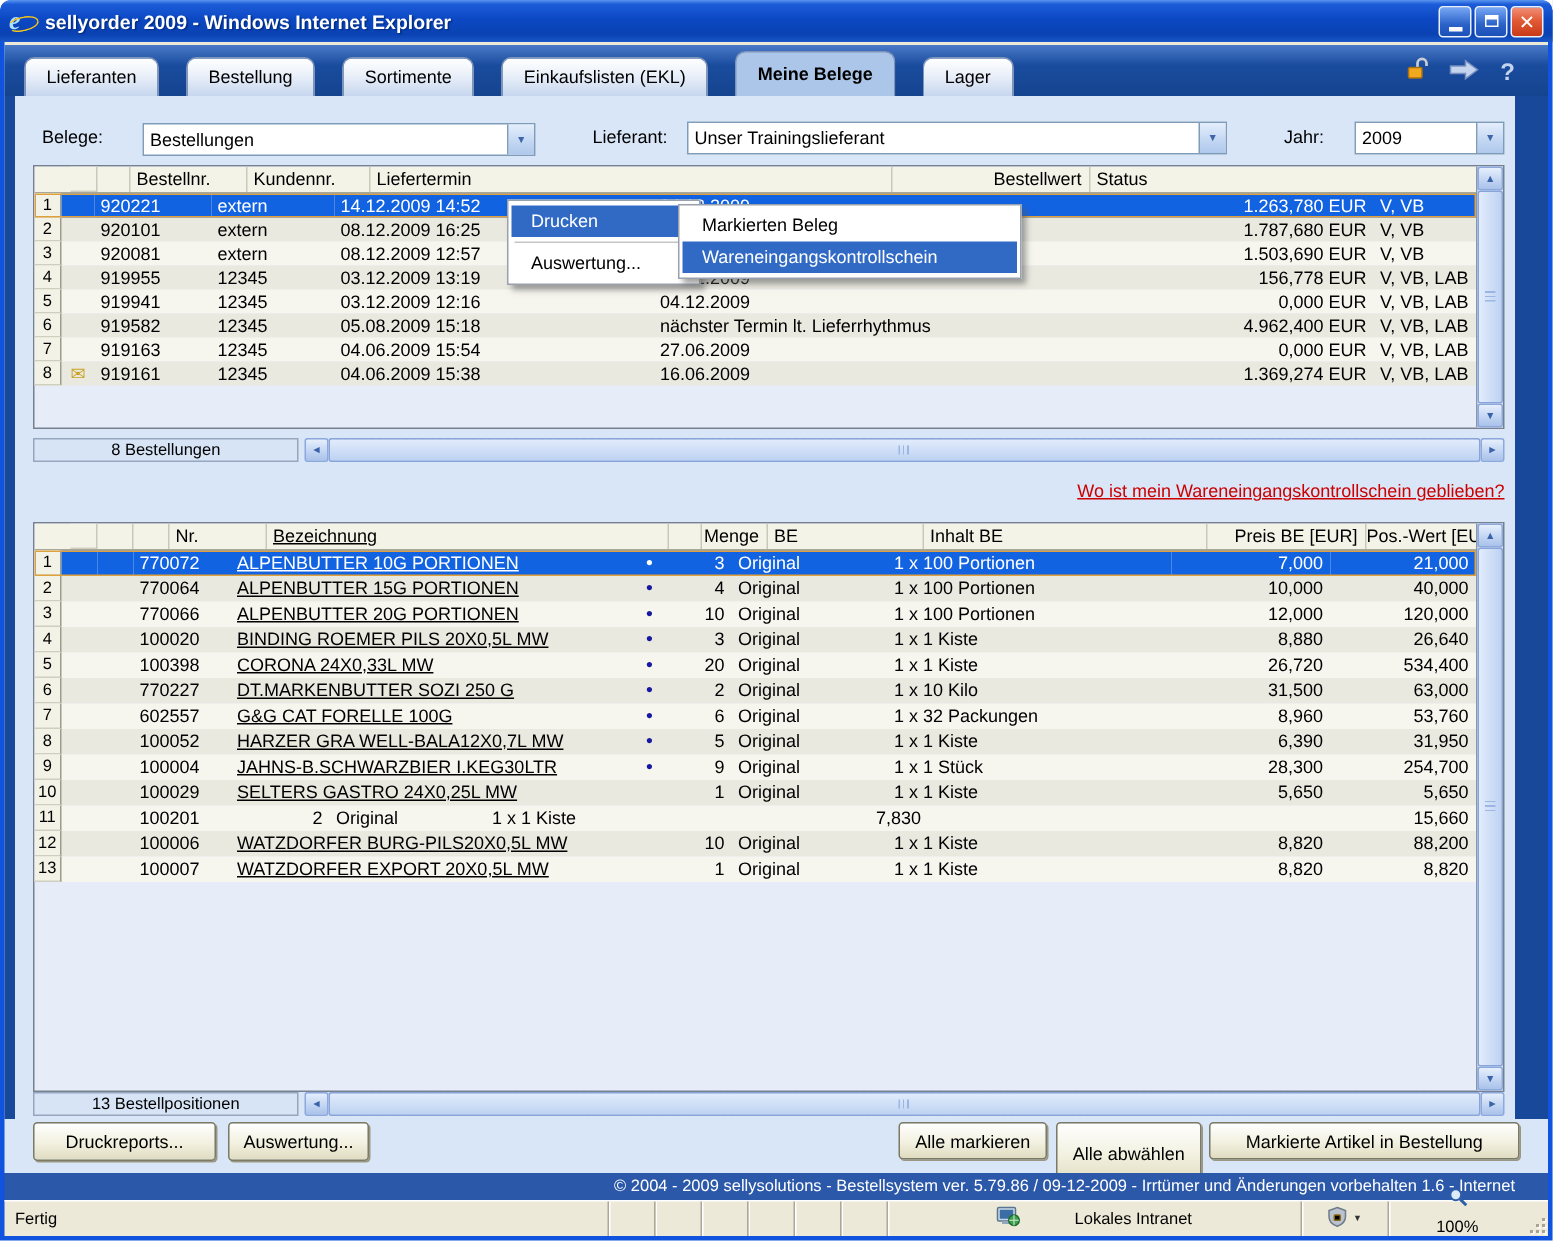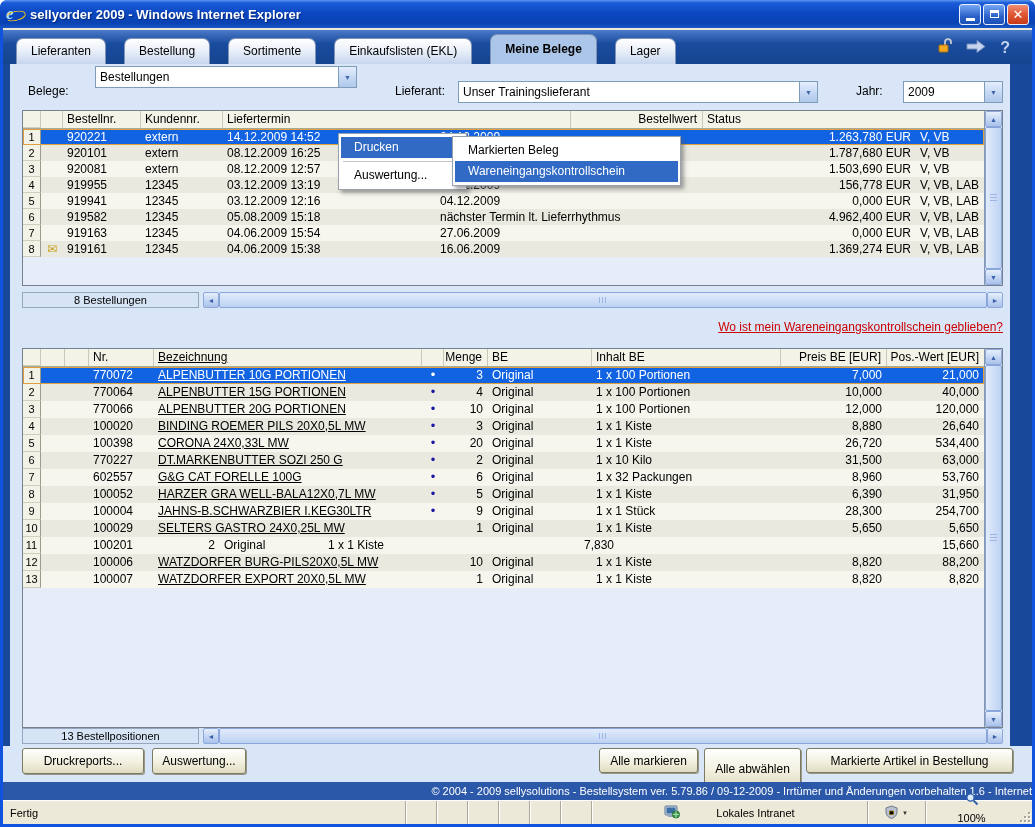--- a/index.html
+++ b/index.html
@@ -39,21 +39,21 @@
   .help-q{color:#C2D4EE;font-size:16px;font-weight:bold;}
   
   .flabel{font-size:12px;color:#000;}
   .combo{height:22px;background:#fff;border:1px solid #7F9DB9;display:flex;box-sizing:border-box;}
   .combo .val{flex:1;font-size:12px;line-height:20px;padding-left:4px;overflow:hidden;white-space:nowrap;}
   .combo .dd{width:17px;border-left:1px solid #7F9DB9;background:linear-gradient(180deg,#E4EEFC,#C2D6F2 60%,#AFC8EC);
     display:flex;align-items:center;justify-content:center;color:#3E66A8;font-size:7px;}
   
   .dtable{background:#E6EDF8;border:1px solid #77808E;box-sizing:border-box;display:flex;}
   .t-main{flex:1;display:flex;flex-direction:column;overflow:hidden;}
-  .thead{display:flex;height:17px;background:#F4F3E8;border-bottom:1px solid #A8A89A;flex:none;}
+  .thead{display:flex;height:17px;background:#F4F3E8;border-bottom:1px solid #A8A89A;flex:none;padding-left:24px;}
   .thead .c{font-size:12px;line-height:16px;color:#000;border-right:1px solid #C9C9BA;box-sizing:border-box;
     padding-left:4px;overflow:hidden;white-space:nowrap;}
   .trow{display:flex;height:16px;flex:none;}
   .t2 .trow{height:17px;}
   .trow .c{font-size:12px;line-height:16px;box-sizing:border-box;padding-left:4px;
     overflow:hidden;white-space:nowrap;color:#000;}
   .trow:nth-child(odd){background:#F6F6EF;}
   .trow:nth-child(even){background:#E9E9E0;}
   .num{width:18px;flex:none;background:#F3F2E7;border-right:1px solid #9C9C8C;border-bottom:1px solid #CFCFC0;
     text-align:center;padding-left:0 !important;font-size:11px !important;}
@@ -101,21 +101,21 @@
   .sb-thumb-h{position:absolute;top:0;bottom:0;left:0;right:0;border:1px solid #88A4D8;border-radius:2px;
     background:linear-gradient(180deg,#E2ECFC,#BDD2F2);}
   .sb-thumb-h::after{content:"";position:absolute;top:4px;bottom:4px;left:50%;width:7px;margin-left:-4px;
     background:repeating-linear-gradient(90deg,#9CB6E4 0 1px,transparent 1px 3px);}
   
   #help-link{font-size:12px;color:#CC0000;text-decoration:underline;white-space:nowrap;}
   .xp-btn{background:linear-gradient(180deg,#FFFFFF,#F2F0DF 55%,#E0DCC2);border:1px solid #7B7A63;
     border-radius:3px;box-sizing:border-box;font-size:12px;color:#000;
     display:flex;align-items:center;justify-content:center;box-shadow:1px 1px 0 #9A9884;}
   #footer{left:3px;top:782px;width:1029px;height:18px;background:#2B58A8;color:#FFFFFF;font-size:11px;
-    line-height:18px;text-align:right;padding-right:0;box-sizing:border-box;white-space:nowrap;overflow:hidden;}
+    line-height:18px;text-align:right;padding-right:22px;box-sizing:border-box;white-space:nowrap;overflow:hidden;}
   #statusbar{left:3px;top:800px;width:1029px;height:24px;background:#ECE9D8;border-top:1px solid #FFFFFF;
     box-sizing:border-box;display:flex;align-items:stretch;font-size:11px;color:#000;}
   .sb-pane{border-left:1px solid #ACA899;box-shadow:inset 1px 0 0 #FFFFFF;display:flex;align-items:center;
     justify-content:center;gap:4px;box-sizing:border-box;}
   #sb-status{flex:1;display:flex;align-items:center;padding-left:7px;}
   .sb-small{width:31px;}
   #sb-zone{width:276px;gap:36px;}
   #sb-sec{width:58px;}
   #sb-zoom{width:92px;flex-direction:column;}
   .caret{font-size:6px;color:#333;}
@@ -176,21 +176,21 @@
       </span>
       <span>
         <svg width="22" height="15" viewBox="0 0 22 15">
             <path d="M2 5 h10 V1.5 L20 7.5 12 13.5 V10 H2 z" fill="#C4D4EE" stroke="#7890C0"></path>
           </svg>
       </span>
       <span class="help-q">?</span>
     </div>
 
     <span class="abs flabel" style="left:25px;top:54px;">Belege:</span>
-    <div class="abs combo" style="left:92px;top:36px;width:262px;">
+    <div class="abs combo" style="left:92px;top:52px;width:262px;">
       <span class="val">Bestellungen</span>
       <span class="dd">
           <span>▼</span>
         </span>
     </div>
     <span class="abs flabel" style="left:392px;top:54px;">Lieferant:</span>
     <div class="abs combo" style="left:455px;top:51px;width:360px;">
       <span class="val">Unser Trainingslieferant</span>
       <span class="dd">
           <span>▼</span>

